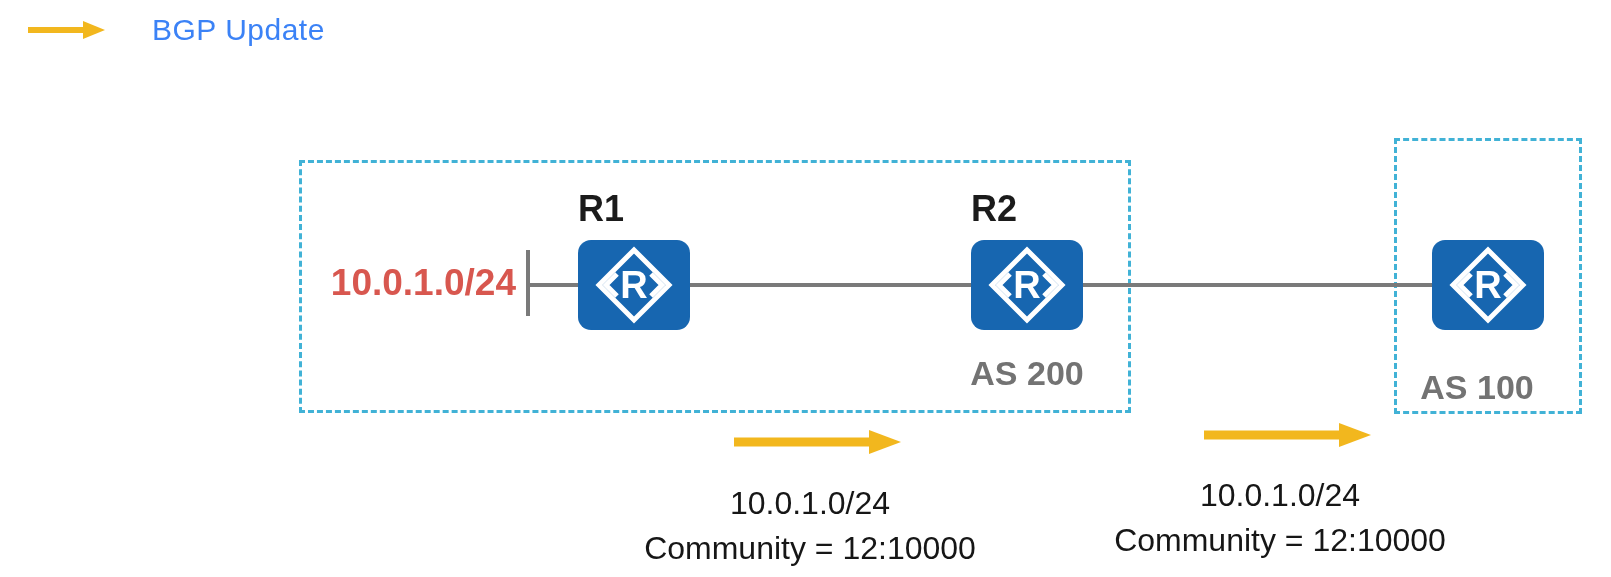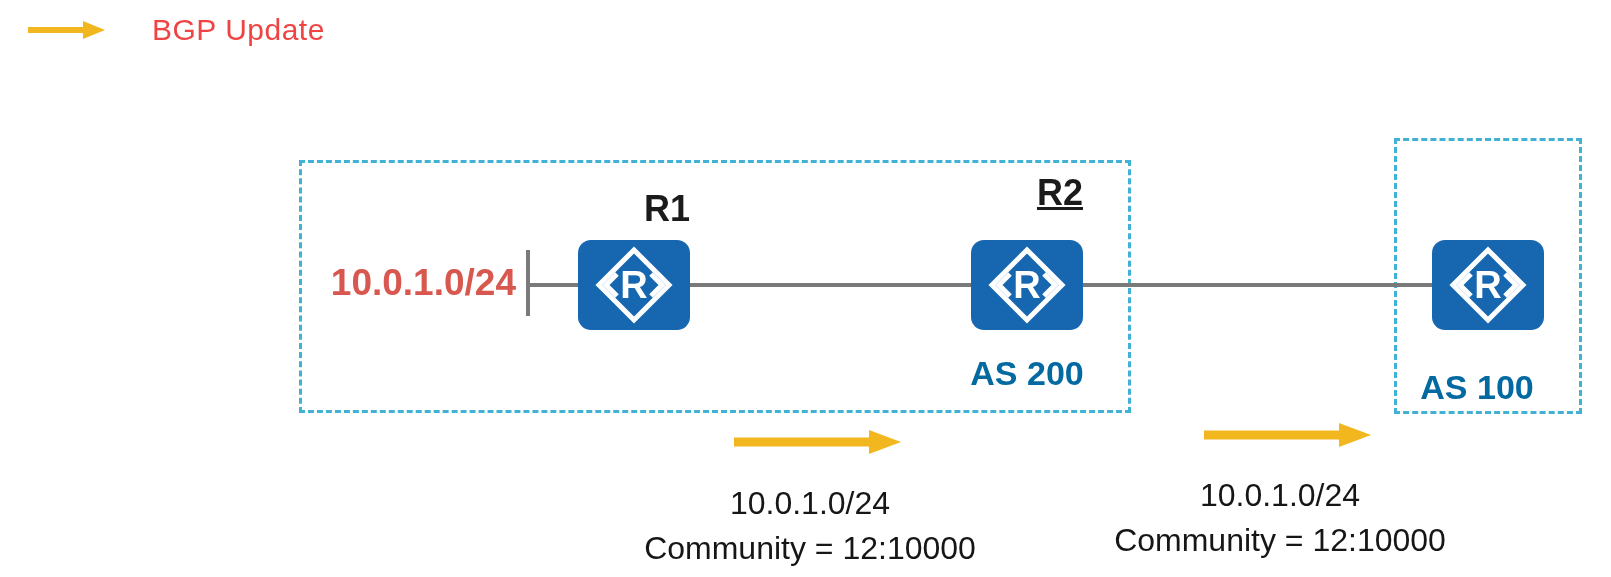--- a/index.html
+++ b/index.html
@@ -5,21 +5,21 @@
   html,body{margin:0;padding:0;}
   body{
     width:1611px;height:577px;position:relative;overflow:hidden;
     background:#ffffff;
     font-family:"Liberation Sans","DejaVu Sans",sans-serif;
     color:#1c1c1c;
   }
   .abs{position:absolute;}
 
   
-  .legend-label{left:152px;top:13px;font-size:30px;letter-spacing:.5px;color:#ef4444;}
+  .legend-label{left:152px;top:13px;font-size:30px;letter-spacing:.5px;color:#3b82f6;}
 
   
   .as-box{border:3px dashed #41B2D6;}
   .as200-box{left:299px;top:160px;width:826px;height:247px;}
   .as100-box{left:1394px;top:138px;width:182px;height:270px;}
 
   
   .prefix-label{left:330px;top:262px;width:186px;text-align:right;
     font-size:37px;font-weight:bold;color:#D8574F;}
 
@@ -29,25 +29,25 @@
   .stub-link{left:530px;top:283px;width:50px;height:4px;}
   .link-r1-r2{left:690px;top:283px;width:283px;height:4px;}
   .link-r2-r3{left:1083px;top:283px;width:351px;height:4px;}
 
   
   .router{width:112px;height:90px;}
   .router-r1{left:578px;top:240px;}
   .router-r2{left:971px;top:240px;}
   .router-r3{left:1432px;top:240px;}
 
-  .node-label{width:112px;text-align:right;font-size:36px;font-weight:600;color:#1b1b1b;}
+  .node-label{width:112px;text-align:left;font-size:36px;font-weight:600;color:#1b1b1b;}
   .node-label-r1{left:578px;top:188px;}
-  .node-label-r2{left:971px;top:172px;text-decoration:underline;}
+  .node-label-r2{left:971px;top:188px;}
 
-  .as-label{width:140px;text-align:center;font-size:34px;font-weight:bold;color:#0369a1;}
+  .as-label{width:140px;text-align:center;font-size:34px;font-weight:bold;color:#737373;}
   .as200-label{left:957px;top:354px;}
   .as100-label{left:1407px;top:368px;}
 
   
   .update-arrow-1{left:731px;top:427px;}
   .update-arrow-2{left:1201px;top:420px;}
 
   .update-label{width:390px;text-align:center;font-size:32px;line-height:45px;color:#161616;}
   .update-label-1{left:615px;top:481px;}
   .update-label-2{left:1085px;top:473px;}

